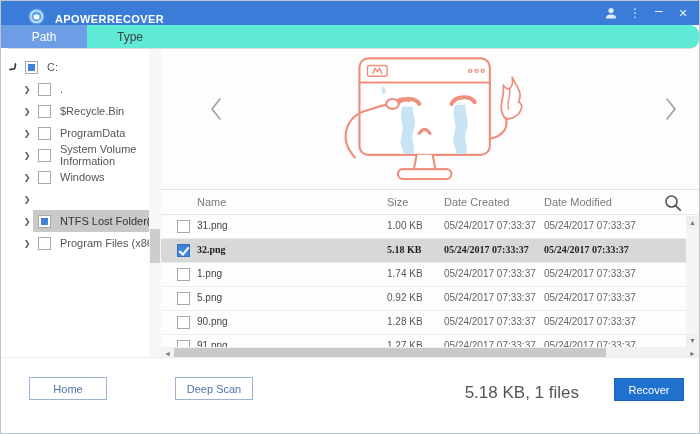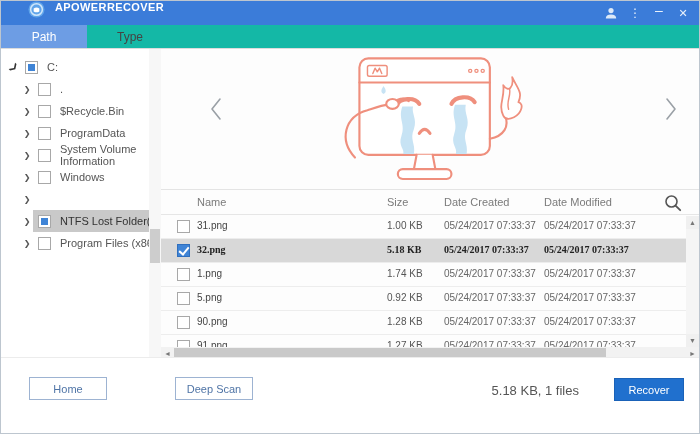--- a/index.html
+++ b/index.html
@@ -1,32 +1,32 @@
 <!DOCTYPE html>
 <html><head>
 <meta charset="utf-8">
 <style>
   * { margin:0; padding:0; box-sizing:border-box; }
   html,body { width:700px; height:434px; }
   body { font-family:"Liberation Sans", sans-serif; background:#e8eaec; }
   .window { position:relative; width:700px; height:434px; background:#fff; border:1px solid #bdc6cf; overflow:hidden; }
 
   
-  .titlebar { position:absolute; left:0; top:0; right:0; height:24px; background:#3b7cd9; display:flex; align-items:flex-start; }
+  .titlebar { position:absolute; left:0; top:0; right:0; height:24px; background:#3b7cd9; display:flex; align-items:flex-end; }
   .app-logo { margin-left:27px; width:17px; height:17px; flex:0 0 auto; }
   .app-title { color:#fff; font-size:11px; font-weight:bold; letter-spacing:.4px; margin-left:10px; flex:1; }
   .tb-controls { display:flex; align-items:center; height:100%; }
   .tb-btn { width:24px; height:100%; display:flex; align-items:center; justify-content:center; color:#e8f1fb; font-size:12px; cursor:default; }
   .tb-btn svg { display:block; }
   .dots { font-size:12px; letter-spacing:0; line-height:1; }
   .minimize { font-size:14px; padding-bottom:6px; }
   .close { margin-right:4px; font-size:11px; }
 
   
-  .tabbar { position:absolute; left:0; top:24px; right:0; height:24px; background:#14b8a6; border-bottom:1px solid #dcdcdc; display:flex; }
+  .tabbar { position:absolute; left:0; top:24px; right:0; height:24px; background:#5eead4; border-bottom:1px solid #dcdcdc; display:flex;border-radius:9px; }
   .tab { width:86px; height:100%; display:flex; align-items:center; justify-content:center; font-size:12px; color:#444; }
   .tab.active { background:#6d9de4; color:#fff; }
 
   
   .body { position:absolute; left:0; top:48px; right:0; bottom:68px; display:flex; background:#fff; }
 
   
   .sidebar { width:160px; position:relative; padding-top:7px; overflow:hidden; }
   .tree-item { height:22px; display:flex; align-items:center; font-size:11px; color:#555; }
   .expander { width:12px; display:flex; align-items:center; justify-content:center; color:#555; font-size:8px; flex:0 0 auto; }
@@ -72,21 +72,21 @@
   .hscroll { position:absolute; left:0; right:0; top:298px; height:12px; background:#f2f2f2; }
   .hs-btn { position:absolute; top:0; width:13px; height:12px; color:#777; font-size:7px; display:flex; align-items:center; justify-content:center; }
   .hs-left { left:0; } .hs-right { right:0; }
   .hs-thumb { position:absolute; left:13px; top:1px; width:432px; height:10px; background:#c9c9c9; }
 
   
   .footer { position:absolute; left:0; right:0; bottom:0; height:76px; background:#fff; border-top:1px solid #ececec;margin-top:32px; }
   .btn-outline { position:absolute; top:19px; width:78px; height:23px; background:#fff; border:1px solid #9db3d2; color:#4f74a6; font-size:11px; display:flex; align-items:center; justify-content:center; cursor:default; }
   .btn-home { left:28px; }
   .btn-deep { left:174px; }
-  .summary { position:absolute; top:25px; right:120px; font-size:13px; color:#555; }
+  .summary { position:absolute; top:25px; right:120px; font-size:17px; color:#555; }
   .btn-recover { position:absolute; top:20px; right:15px; width:70px; height:23px; background:#2070ce; border:1px solid #1a62b8; color:#fff; font-size:11px; display:flex; align-items:center; justify-content:center; cursor:default; }
 </style>
 </head>
 <body>
 
 <div class="window">
 
   <div class="titlebar">
     <svg class="app-logo" viewBox="0 0 18 18">
       <circle cx="9" cy="9" r="8.5" fill="#5fa4ea"></circle>

